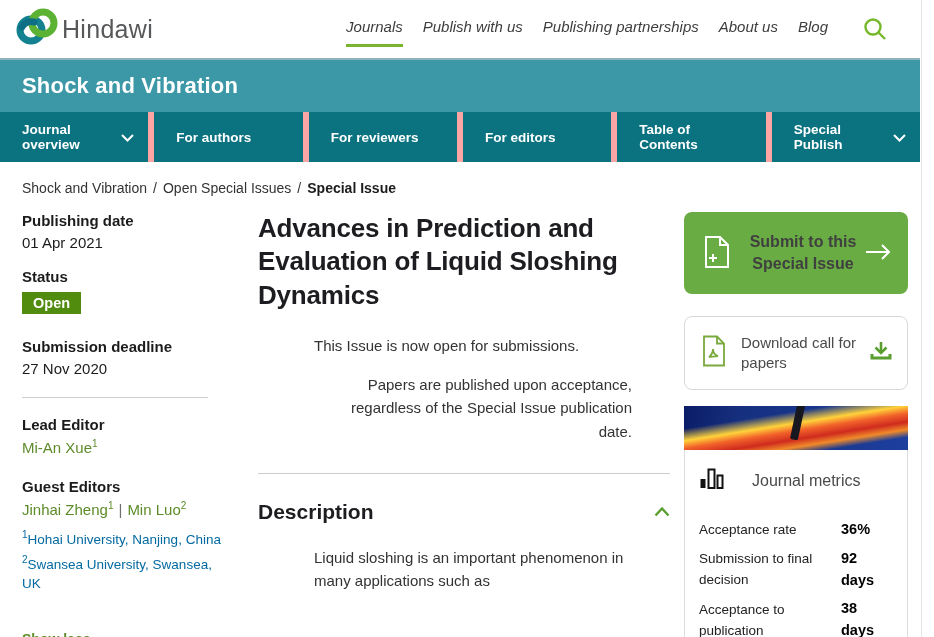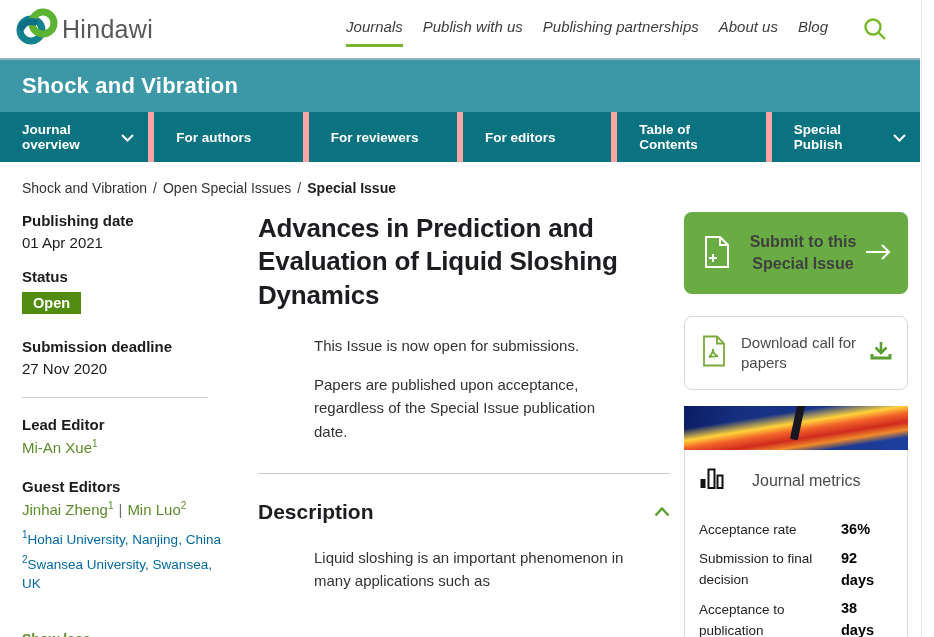--- a/index.html
+++ b/index.html
@@ -54,21 +54,21 @@
   .affil { font-size:13.5px; color:#0369a1; margin-top:10px; line-height:1.45; }
   .affil sup, .editor-link sup { font-size:10px; }
   .show-less { display:inline-block; margin-top:20px; color:#5d8b29; font-size:14px;
     font-weight:700; text-decoration:none; cursor:pointer; }
 
   
   .title { font-size:26px; font-weight:700; color:#1d1d21; line-height:1.28; letter-spacing:-.2px; }
   .sec-h { font-size:21px; font-weight:700; color:#1d1d21; }
   .cfp-h { margin-top:48px; }
   .para { margin:22px 0 0 56px; width:318px; font-size:15px; color:#333; line-height:1.55; }
-  .para + .para { margin-top:16px; }
+  .para + .para { margin-top:16px;text-align:right; }
   .main-div { border:0; border-top:1px solid #ccc; margin-top:30px; }
   .desc-head { margin-top:26px; display:flex; align-items:center; justify-content:space-between; cursor:pointer; }
 
   
   .submit-btn { width:224px; height:82px; background:#69ac43; border:none; border-radius:8px;
     display:flex; align-items:center; padding:0 16px 0 18px; cursor:pointer; }
   .submit-btn .lbl { flex:1; text-align:center; margin:0 6px 0 16px; color:#404040;
     font-size:16px; font-weight:700; line-height:1.35; font-family:"Liberation Sans",sans-serif; }
   .dl-card { margin-top:22px; width:224px; height:74px; background:#fff; border:1px solid #d8d8d8;
     border-radius:8px; display:flex; align-items:center; padding:0 14px 0 16px; cursor:pointer; }

